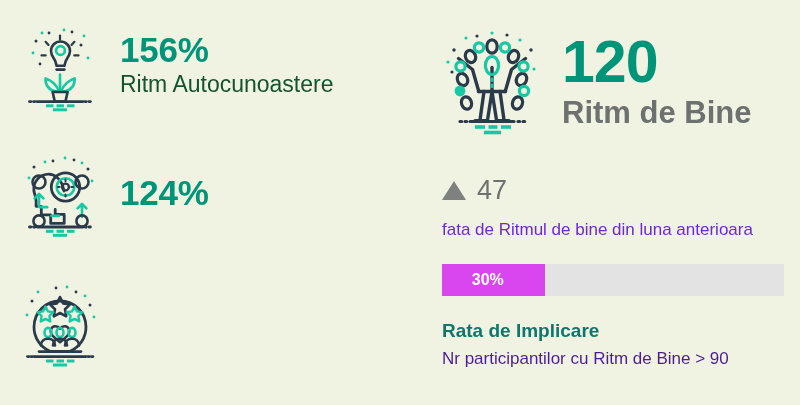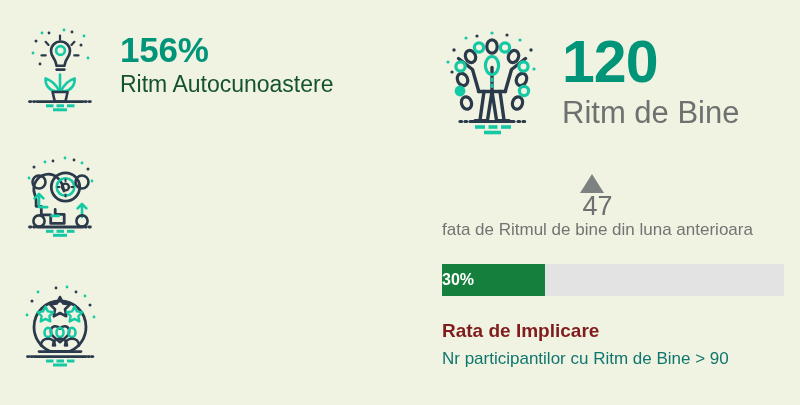--- a/index.html
+++ b/index.html
@@ -100,50 +100,50 @@
     color: #009579;
     line-height: 0.98;
     letter-spacing: -1px;
   }
   .hero-label {
     font-size: 31px;
     color: #6d716f;
     line-height: 1.1;
     margin-top: 4px;
     white-space: nowrap;
+    font-weight: bold;
   }
 
   .delta-block {
     position: absolute;
     left: 17px;
     top: 160px;
   }
   .delta-row {
     display: flex;
     align-items: center;
     height: 32px;
-    flex-direction: column;
   }
   .delta-triangle {
     width: 0;
     height: 0;
     border-left: 12px solid transparent;
     border-right: 12px solid transparent;
     border-bottom: 19px solid #7d817f;
     margin-right: 11px;
     display: block;
   }
   .delta-value {
     font-size: 27px;
     color: #6d716f;
     line-height: 1;
   }
   .delta-caption {
     font-size: 17px;
-    color: #737373;
+    color: #6d28d9;
     margin-top: 14px;
     white-space: nowrap;
   }
 
   .progress-block {
     position: absolute;
     left: 17px;
     top: 250px;
     width: 342px;
   }
@@ -153,43 +153,43 @@
     height: 32px;
     background: #e3e3e3;
     overflow: hidden;
   }
   .progress-fill {
     position: absolute;
     left: 0;
     top: 0;
     height: 32px;
     width: 30%;
-    background: #15803d;
+    background: #d946ef;
     display: flex;
     align-items: center;
-    justify-content: flex-start;
+    justify-content: center;
     box-sizing: border-box;
     padding-right: 11px;
   }
   .progress-pct {
     color: #ffffff;
     font-size: 16px;
     font-weight: bold;
     line-height: 1;
   }
   .progress-title {
     font-size: 19px;
     font-weight: bold;
-    color: #7f1d1d;
+    color: #0f766e;
     margin-top: 24px;
     white-space: nowrap;
   }
   .progress-sub {
     font-size: 17px;
-    color: #0f766e;
+    color: #4c1d95;
     margin-top: 7px;
     white-space: nowrap;
   }
 </style>
 </head>
 <body>
 
 <div class="dashboard">
 
   <div class="left-col">
@@ -291,20 +291,21 @@
         </g>
         <g fill="#16c9a5">
           <circle cx="33" cy="17" r="1.4"></circle>
           <circle cx="53" cy="13" r="1.4"></circle>
           <circle cx="70" cy="18" r="1.4"></circle>
           <circle cx="80" cy="36" r="1.4"></circle>
           <circle cx="17" cy="33" r="1.4"></circle>
         </g>
       </svg>
       <div class="kpi-text">
+        <div class="kpi-value">124%</div>
       </div>
     </div>
 
     <div class="kpi-row kpi-row-3">
       <svg class="kpi-icon" viewBox="0 0 96 96">
         <path d="M48 26 C33.5 26 22 37.5 22 52 C22 63 28.6 72.4 38 76.4 h20 C67.4 72.4 74 63 74 52 C74 37.5 62.5 26 48 26 z" fill="none" stroke="#2b3a4a" stroke-width="2.8" stroke-linejoin="round"></path>
         <path d="M48 22 l3.1 6.4 7 1 -5.1 4.9 1.2 7 -6.2-3.3 -6.2 3.3 1.2-7 -5.1-4.9 7-1 z" fill="none" stroke="#2b3a4a" stroke-width="2.6" stroke-linejoin="round"></path>
         <path d="M33.5 31.5 l2.4 4.9 5.4 .8 -3.9 3.8 .9 5.4 -4.8-2.5 -4.8 2.5 .9-5.4 -3.9-3.8 5.4-.8 z" fill="none" stroke="#16c9a5" stroke-width="2.4" stroke-linejoin="round"></path>
         <path d="M62.5 31.5 l2.4 4.9 5.4 .8 -3.9 3.8 .9 5.4 -4.8-2.5 -4.8 2.5 .9-5.4 -3.9-3.8 5.4-.8 z" fill="none" stroke="#16c9a5" stroke-width="2.4" stroke-linejoin="round"></path>
         <path d="M48 53.6 c-2.6-3.4-7.4-3.1-8.9 .6 -1.4 3.4 1.2 6.6 3.6 8.6 l5.3 4.4 5.3-4.4 c2.4-2 5-5.2 3.6-8.6 -1.5-3.7-6.3-4-8.9-.6 z" fill="none" stroke="#2b3a4a" stroke-width="2.6" stroke-linejoin="round"></path>

